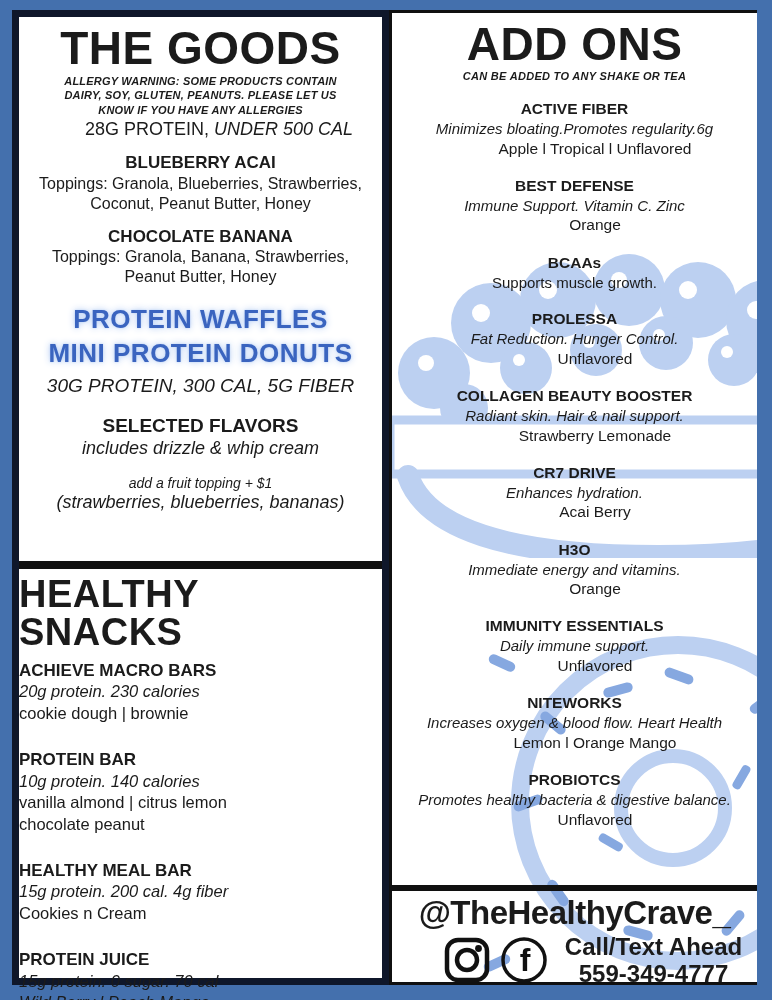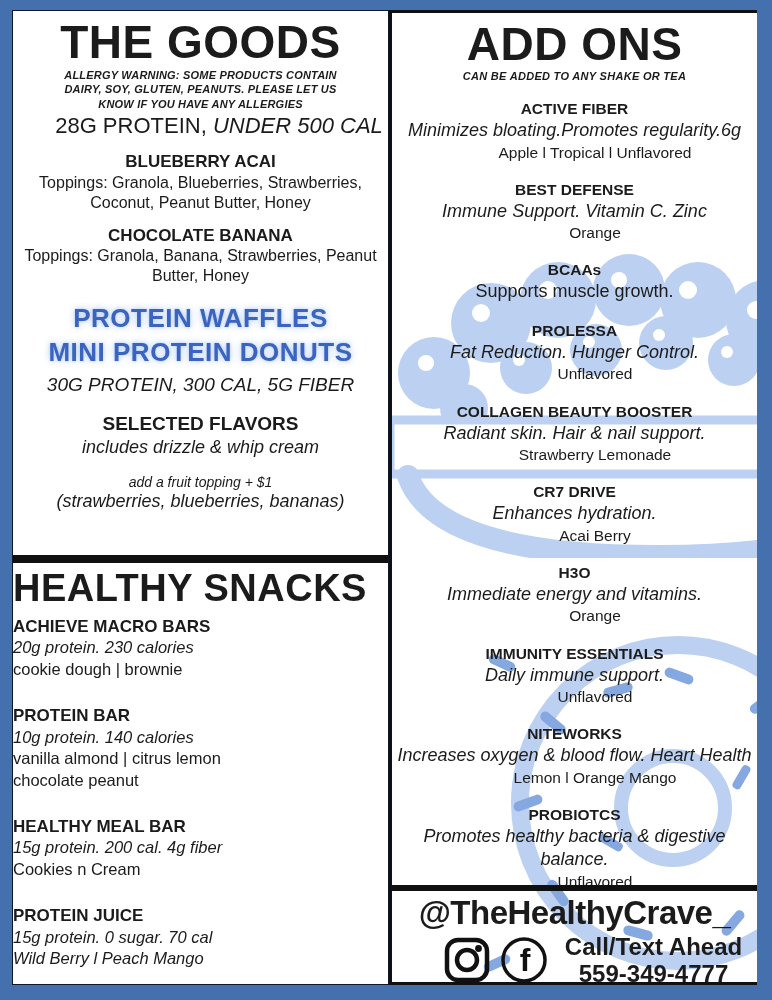--- a/index.html
+++ b/index.html
@@ -4,31 +4,31 @@
 <style>
   html,body{margin:0;padding:0;}
   .page{
     position:relative; width:772px; height:1000px; overflow:hidden;
     background:#4470ad;
     font-family:"Liberation Sans", sans-serif;
     color:#1b1b1b;
     -webkit-font-smoothing:antialiased;
   }
   .box{position:absolute; background:#ffffff; box-sizing:border-box;}
-  .col-left{left:12px; top:10px; width:377px; height:975px; border:1px solid #0f172a;}
+  .col-left{left:12px; top:10px; width:377px; height:975px; border:7px solid #0f172a;}
   .col-right{left:389px; top:10px; width:368px; height:975px; border:3px solid #101010; border-right:none; overflow:hidden;}
   .hdiv{position:absolute; left:0; right:0; background:#101010; z-index:4;}
   .hdiv.left{top:544px; height:8px;}
   .hdiv.right{top:872px; height:6px;}
   .big-title{font-size:46px; line-height:1; font-weight:800; letter-spacing:.5px; margin:0;}
   .goods{position:absolute; top:0; left:0; right:0; padding-top:8px; text-align:center;}
   .warning{font-size:11px; font-style:italic; font-weight:600; line-height:1.3; margin:3px 18px 0; letter-spacing:.2px;}
   .blue-head{color:#3a64bf; font-weight:800; font-size:27px; line-height:1.05; margin:10px 0 0;
     text-shadow:0 0 7px rgba(169,197,243,.95), 0 0 2px rgba(169,197,243,.75); letter-spacing:.5px;}
-  .stats{font-size:22px; margin:2px 0 0; line-height:1.2;padding-left:37px;}
+  .stats{font-size:18px; margin:2px 0 0; line-height:1.2;padding-left:37px;}
   .item-name{font-size:17px; font-weight:700; margin:13px 0 0; line-height:1.2;}
   .toppings{font-size:16px; line-height:1.25; margin:0 10px;}
   .waffle-group{margin-top:16px;}
   .waffle-group .blue-head{margin:0; font-size:26px; line-height:1.3;}
   .wstats{font-size:19px; font-style:italic; margin:3px 0 0; line-height:1.25;}
   .ftitle{font-size:19px; font-weight:700; margin:16px 0 0; line-height:1.25;}
   .fnote{font-size:18px; font-style:italic; margin:1px 0 0; line-height:1.2;}
   .fruit1{font-size:14px; font-style:italic; margin:15px 0 0; line-height:1.2;}
   .fruit2{font-size:18px; font-style:italic; margin:0; line-height:1.2;}
   .snacks{position:absolute; top:552px; left:0; right:16px; text-align:left;}
@@ -36,21 +36,21 @@
   .snack{margin-top:26px;}
   .snack.first{margin-top:10px;}
   .snack .name{font-size:17px; font-weight:700; line-height:1.2; margin:0;}
   .snack .sstats{font-size:16.5px; font-style:italic; line-height:1.3; margin:0;}
   .snack .flav{font-size:16.5px; line-height:1.3; margin:0;}
   .snack .flav.italic{font-style:italic;}
   .addons{position:relative; z-index:2; padding-top:8px; text-align:center;}
   .subtitle{font-size:11px; font-style:italic; font-weight:600; letter-spacing:.3px; margin:3px 0 0;}
   .addon{margin-top:17px;}
   .addon .name{font-size:15.5px; font-weight:700; line-height:1.3; margin:0;}
-  .addon .desc{font-size:18px; font-style:italic; line-height:1.3; margin:0;}
+  .addon .desc{font-size:15px; font-style:italic; line-height:1.3; margin:0;}
   .addon .desc.upright{font-style:normal;}
   .addon .flav{font-size:15.5px; line-height:1.3; margin:0;padding-left:41px;}
   .watermark{position:absolute; z-index:1; pointer-events:none;}
   .wm-bowl{left:-6px; top:225px;}
   .wm-donut{left:36px; top:610px;}
   .footer{position:absolute; z-index:3; left:0; right:0; top:878px; bottom:0; text-align:center;}
   .handle{font-size:33px; font-weight:800; letter-spacing:-.5px; line-height:1.05; margin-top:5px;}
   .footer-row{display:flex; align-items:center; padding:2px 8px 0 52px; gap:10px;}
   .call-block{flex:1;}
   .call-line{font-size:24px; font-weight:800; line-height:1.15;}

